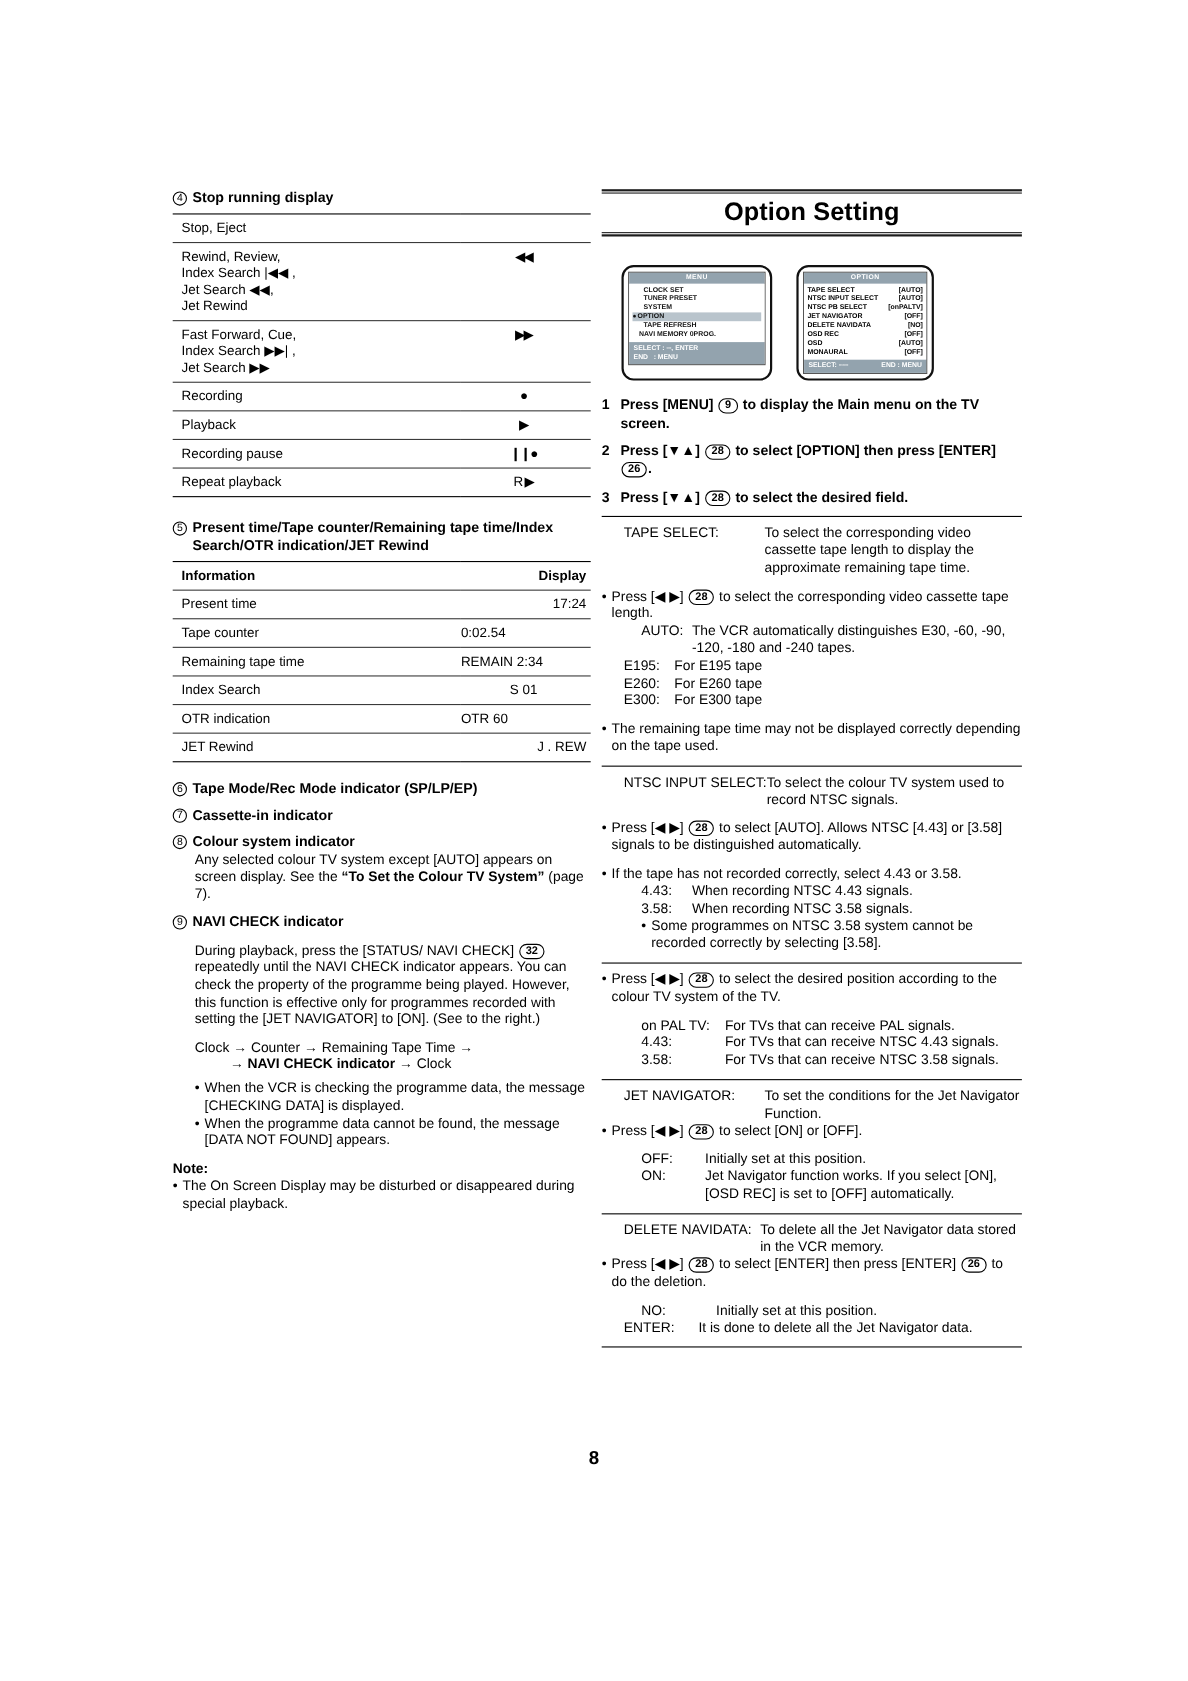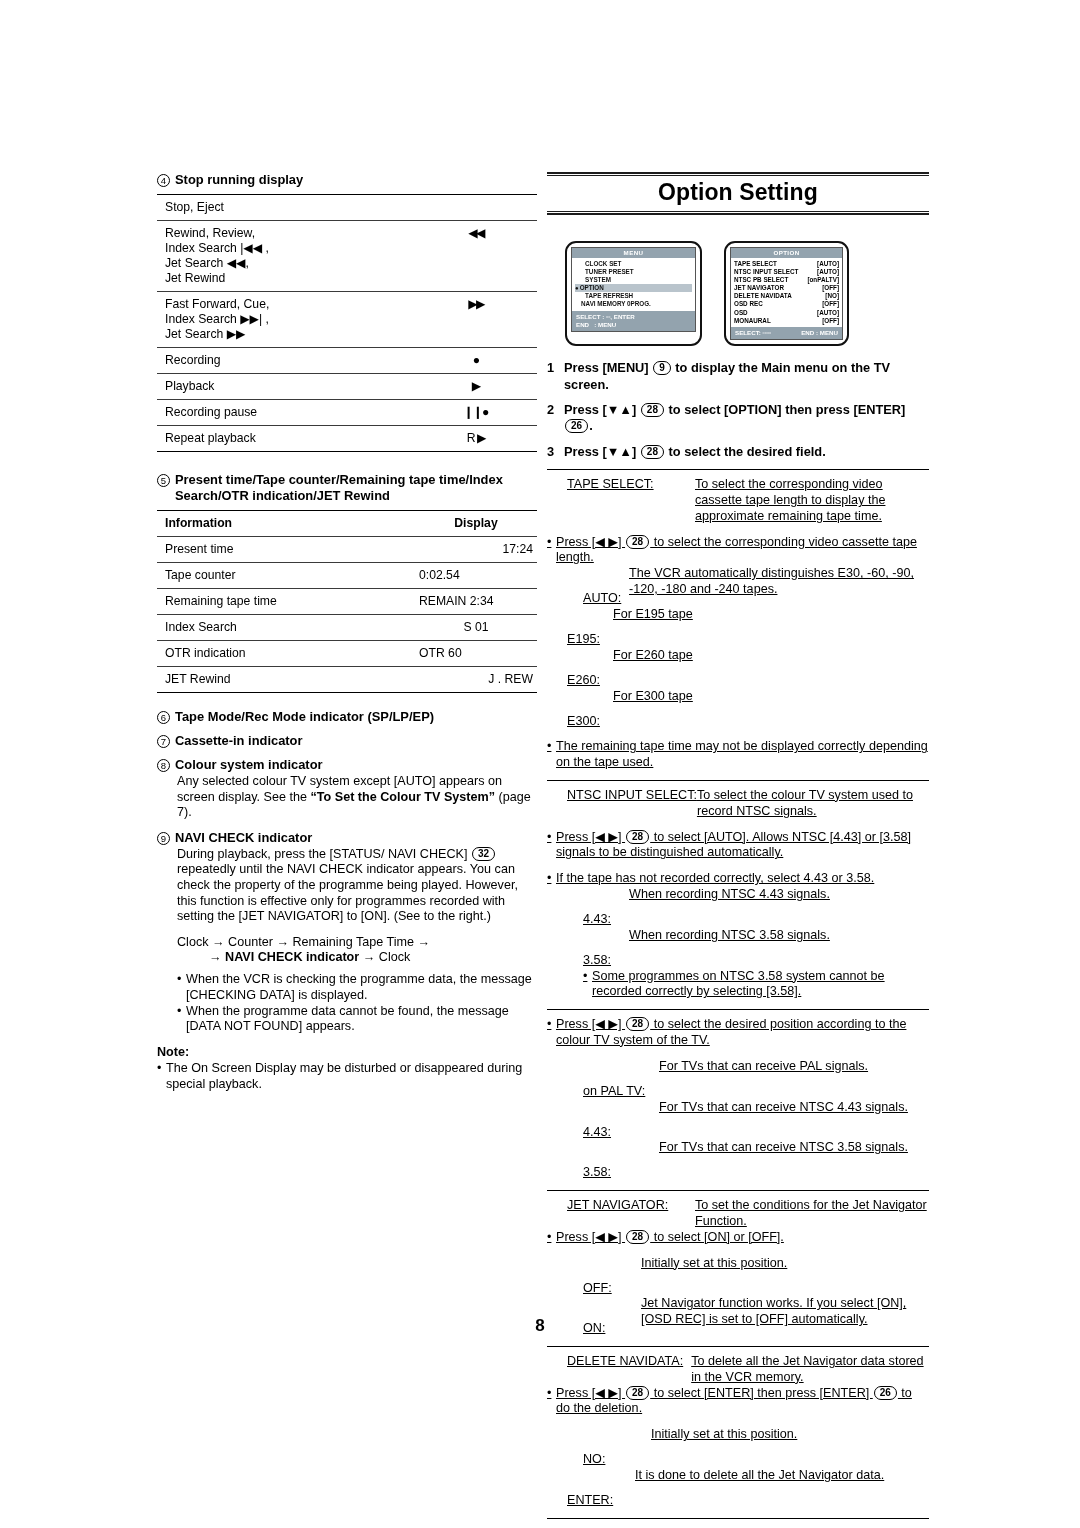--- a/index.html
+++ b/index.html
@@ -89,31 +89,31 @@
   .kv { display:flex; justify-content:space-between; font-size:6.3px; font-weight:bold; line-height:8.1px; white-space:nowrap; }
 
   
   .step { display:flex; font-size:12.8px; font-weight:bold; line-height:16.4px; margin-bottom:9px; }
   .step .n { width:17px; flex:0 0 17px; }
   .step .s { flex:1 1 auto; }
 
   
   .hr-th { border-top:1.6px solid #000; }
   .hr-th-b { border-bottom:1.6px solid #000; }
-  .defblk { padding:7px 0 9px 0;text-decoration:underline; }
+  .defblk { padding:7px 0 9px 0; }
   .defrow { display:flex; font-size:12.6px; line-height:15.8px; }
   .defrow .lbl { flex:0 0 auto; padding-left:20px; }
   .defrow .val { flex:1 1 auto; }
   .bul { display:flex; font-size:12.6px; line-height:15.8px; }
   .bul .d { flex:0 0 9px; }
   .bul .x { flex:1 1 auto; }
   .ind1 { padding-left:20px; }
   .ind2 { padding-left:36px; }
   .sub { display:flex; font-size:12.6px; line-height:15.8px; }
-  .sub .k { flex:0 0 auto;margin-top:25px; }
+  .sub .k { flex:0 0 auto; }
   .sub .v { flex:1 1 auto; }
   .nw { white-space:nowrap; }
 
   
   .pagenum {
     position:absolute; left:0; right:0; top:1316px;
     text-align:center; font-size:17px; font-weight:bold;
   }
   .mt6 { margin-top:6px; }
   .mt10 { margin-top:10px; }
@@ -170,21 +170,21 @@
 
     <div class="sec-head" style="margin-top:20px">
       <span class="cnum">5</span>
       <span class="sh-txt">Present time/Tape counter/Remaining tape time/Index Search/OTR indication/JET Rewind</span>
     </div>
 
     <table class="tbl topline">
       <tbody>
         <tr class="hdr">
           <td>Information</td>
-          <td class="disp" style="text-align:center">Display</td>
+          <td class="disp" style="text-align:right">Display</td>
         </tr>
         <tr>
           <td>Present time</td>
           <td class="disp" style="text-align:right">17:24</td>
         </tr>
         <tr>
           <td>Tape counter</td>
           <td class="disp" style="text-align:left">0:02.54</td>
         </tr>
         <tr>
@@ -219,21 +219,21 @@
     <div class="sec-head" style="margin-top:8px">
       <span class="cnum">8</span>
       <span class="sh-txt">Colour system indicator</span>
     </div>
     <div class="t ind1" style="margin-top:1px"><span>Any selected colour TV system except [AUTO] appears on screen display. See the </span><span class="b">“To Set the Colour TV System”</span><span> (page 7).</span></div>
 
     <div class="sec-head" style="margin-top:9px">
       <span class="cnum">9</span>
       <span class="sh-txt">NAVI CHECK indicator</span>
     </div>
-    <div class="t ind1" style="margin-top:1px"><span>During playback, press the [STATUS/ NAVI CHECK] </span><span class="keyref">32</span><span> repeatedly until the NAVI CHECK indicator appears. You can check the property of the programme being played. However, this function is effective only for programmes recorded with setting the [JET NAVIGATOR] to [ON]. (See to the right.)</span></div>
+    <div class="t ind1" style="margin-top:11px"><span>During playback, press the [STATUS/ NAVI CHECK] </span><span class="keyref">32</span><span> repeatedly until the NAVI CHECK indicator appears. You can check the property of the programme being played. However, this function is effective only for programmes recorded with setting the [JET NAVIGATOR] to [ON]. (See to the right.)</span></div>
 
     <div class="t ind1 mt10">Clock → Counter → Remaining Tape Time →</div>
     <div class="t" style="padding-left:52px"><span>→ </span><span class="b">NAVI CHECK indicator</span><span> → Clock</span></div>
 
     <div class="bul ind1 mt6">
       <span class="d">•</span>
       <span class="x">When the VCR is checking the programme data, the message [CHECKING DATA] is displayed.</span>
     </div>
     <div class="bul ind1">
       <span class="d">•</span>

